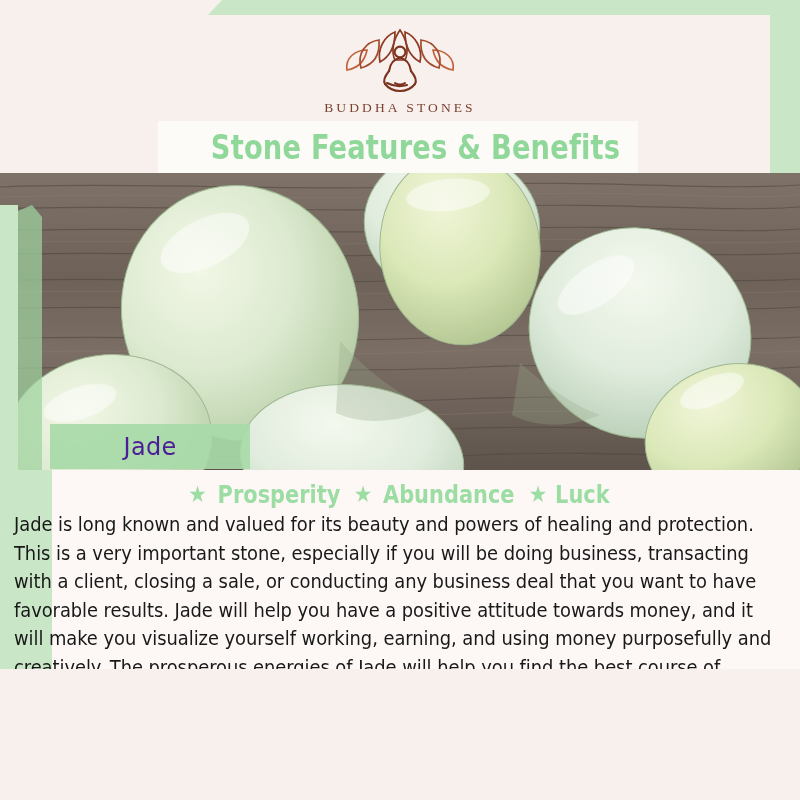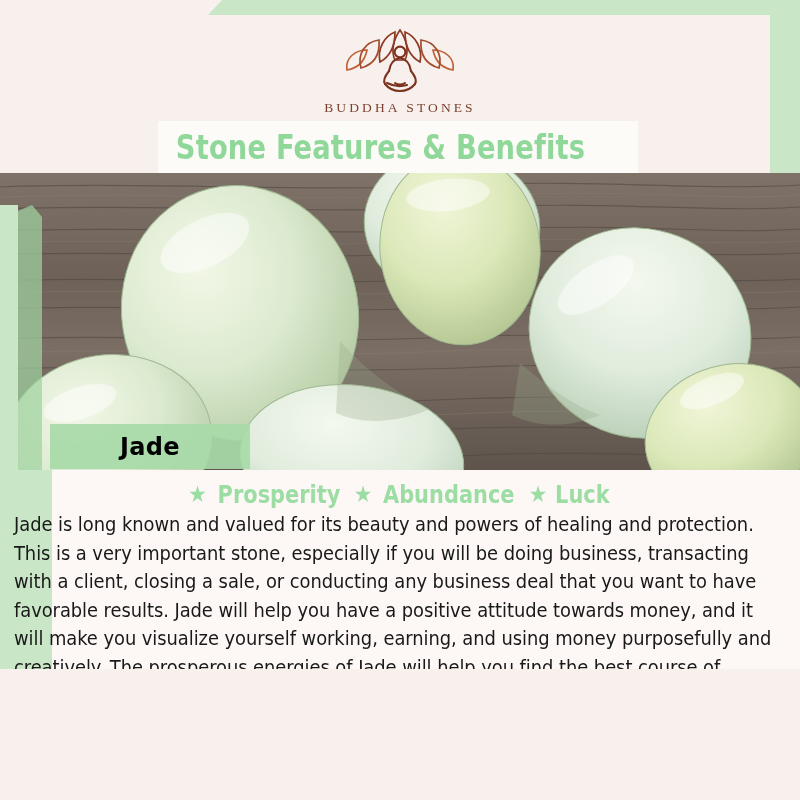--- a/index.html
+++ b/index.html
@@ -58,21 +58,21 @@
     font-size:13.5px; letter-spacing:3.1px;
     color:#7a4030; font-weight:400;
     white-space:nowrap;
   }
 
   
   .title-banner {
     position:absolute; left:158px; top:121px;
     width:480px; height:52px;
     background:#fdfbf8;
-    display:flex; align-items:center; justify-content:flex-start;
+    display:flex; align-items:center; justify-content:flex-end;
   }
   .title-text {
     font-family:"DejaVu Sans Condensed","Liberation Sans Narrow","Liberation Sans", sans-serif;
     font-weight:bold;
     font-size:33px;
     letter-spacing:0.2px;
     color:#8fd89a;
     transform:scaleX(0.92);
     white-space:nowrap;
   }
@@ -87,22 +87,22 @@
 
   
   .jade-band {
     position:absolute; left:50px; top:424px;
     width:200px; height:45px;
     background:rgba(168,218,168,0.92);
     display:flex; align-items:center; justify-content:center;
   }
   .jade-text {
     font-family:"DejaVu Sans","Liberation Sans", sans-serif;
-    font-weight:bold; font-size:24px;
-    color:#000000; letter-spacing:0.3px;
+    font-weight:normal; font-size:24px;
+    color:#4c1d95; letter-spacing:0.3px;
   }
 
   
   .content {
     position:absolute; left:0; top:470px; width:800px; height:330px;
     background:#fdf8f5;
   }
 
   .benefits {
     position:absolute; left:0; top:480px; width:800px;

